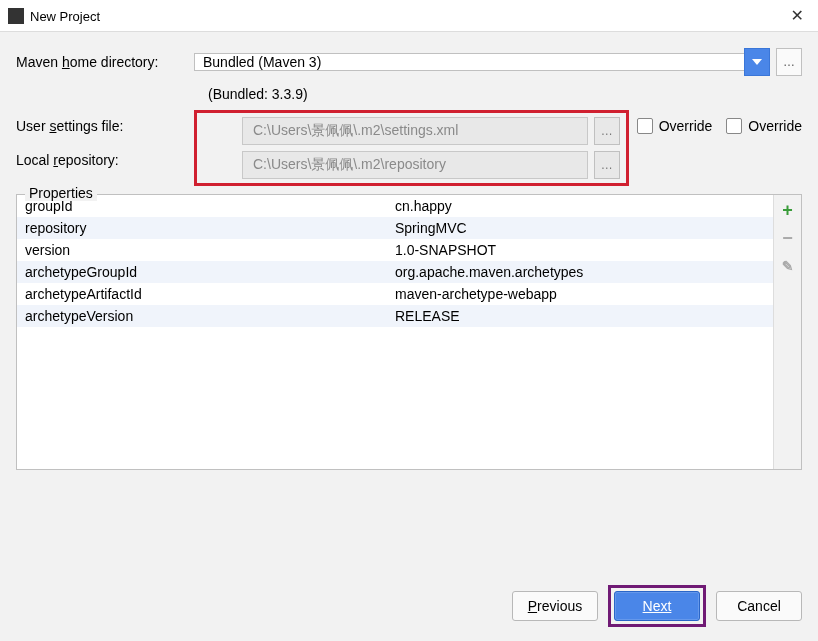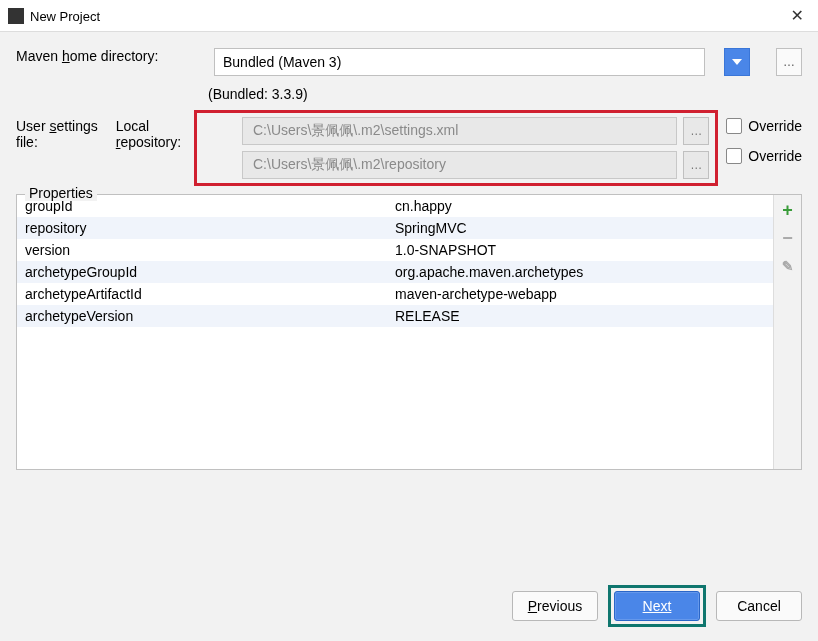--- a/index.html
+++ b/index.html
@@ -30,32 +30,32 @@
       font-size: 16px;
       color: #333;
       cursor: pointer;
       padding: 0 6px;
     }
     .content {
       padding: 16px 16px 0 16px;
     }
     .row {
       display: flex;
+      align-items: center;
       margin-bottom: 6px;
       min-height: 28px;
-      gap: 20px;
     }
     .label {
       width: 178px;
       flex-shrink: 0;
       font-size: 14px;
     }
     .combo {
       flex: 1;
-      height: 28px;
+      height: 18px;
       border: 1px solid #c0c0c0;
       background: #fff;
       padding: 0 8px;
       display: flex;
       align-items: center;
       font-size: 14px;
     }
     .combo-arrow {
       width: 26px;
       height: 28px;
@@ -129,21 +129,20 @@
       padding: 4px 6px;
     }
     .file-input-row {
       display: flex;
       align-items: center;
       padding-left: 39px;
     }
     .file-input-row + .file-input-row { margin-top: 6px; }
     .right-checks {
       display: flex;
-      flex-direction: column;
       gap: 14px;
       padding-top: 8px;
       margin-left: 8px;
     }
     .fieldset {
       border: 1px solid #c0c0c0;
       margin: 0 0 6px 0;
       position: relative;
       background: #fafafa;
     }
@@ -216,29 +215,29 @@
       cursor: pointer;
     }
     .btn-primary {
       background: #4a86e8;
       color: #fff;
       border: 1px solid #2a66c8;
       box-shadow: inset 0 0 0 1px rgba(255,255,255,.15);
       text-decoration: underline;
     }
     .next-wrap {
-      border: 3px solid #0f766e;
+      border: 3px solid #701a75;
       padding: 3px;
     }
     .underline-char { text-decoration: underline; }
     .file-labels {
       width: 178px;
       flex-shrink: 0;
       display: flex;
-      flex-direction: row;
+      flex-direction: column;
       gap: 18px;
       padding-top: 8px;
       font-size: 14px;
     }
   </style>
 </head>
 <body>
 
 <div class="titlebar">
   <div class="titlebar-left">

